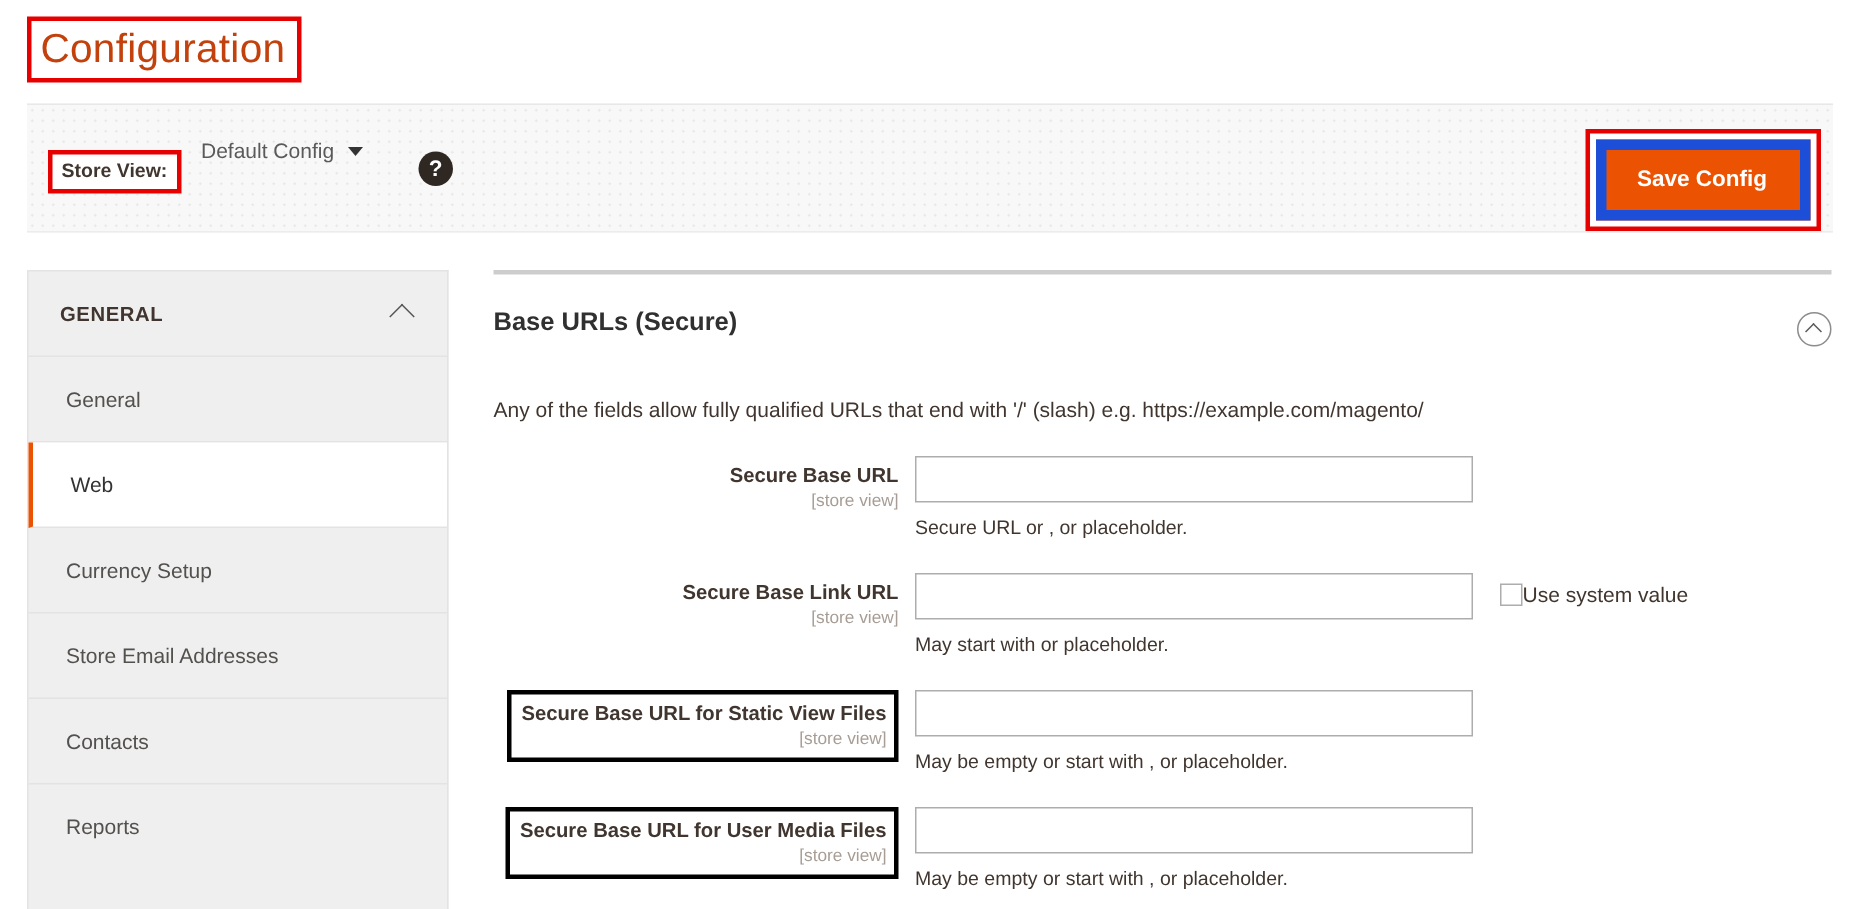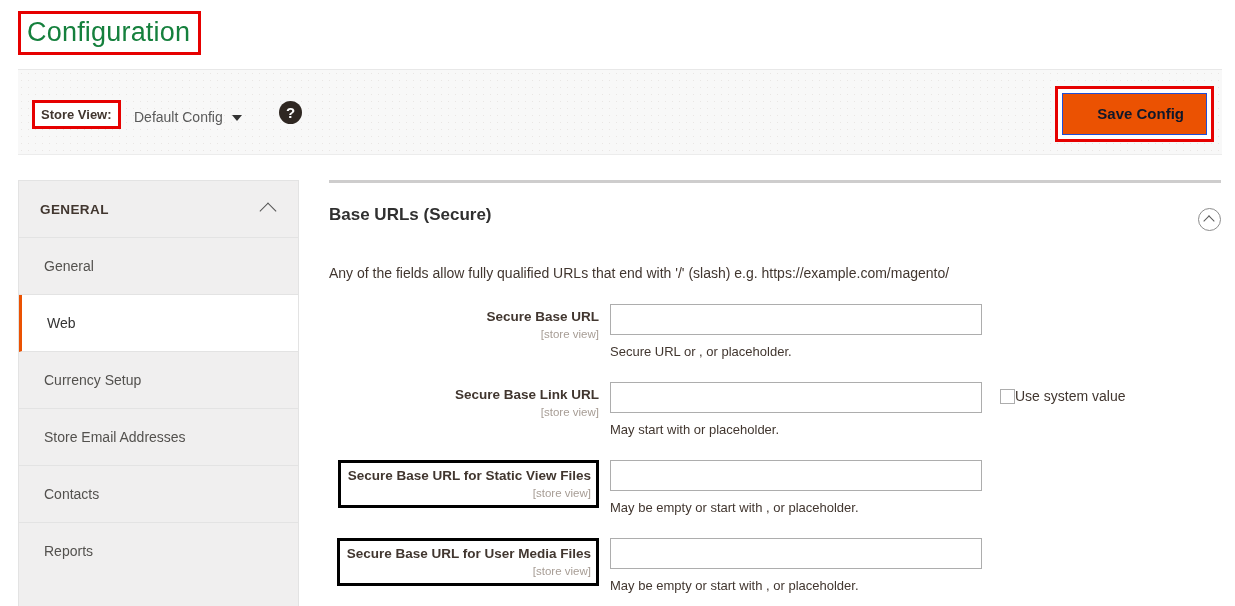--- a/index.html
+++ b/index.html
@@ -22,21 +22,21 @@
     left: 18px;
     top: 11px;
     padding: 2px 8px 4px 6px;
     border: 3px solid #e60000;
     background: #ffffff;
     box-sizing: border-box;
   }
   .page-title {
     font-size: 27px;
     font-weight: 400;
-    color: #15803d;
+    color: #c2410c;
     line-height: 32px;
     letter-spacing: 0.2px;
     white-space: nowrap;
   }
 
   
   .toolbar {
     position: absolute;
     left: 18px;
     top: 69px;
@@ -62,21 +62,21 @@
   .store-view-label {
     font-size: 13px;
     font-weight: bold;
     color: #41362f;
     white-space: nowrap;
     line-height: 16px;
   }
   .store-switcher {
     position: absolute;
     left: 116px;
-    top: 39px;
+    top: 22px;
     display: flex;
     align-items: center;
     gap: 9px;
     cursor: pointer;
     text-align: center;
   }
   .store-switcher-value {
     font-size: 14px;
     color: #5a5a5a;
     white-space: nowrap;
@@ -110,26 +110,26 @@
     right: 8px;
     top: 16px;
     border: 3px solid #e60000;
     background: #ffffff;
     padding: 4px;
     box-sizing: border-box;
   }
   .save-btn {
     display: block;
     background: #eb5202;
-    color: #0f172a;
-    border: 1px solid #1d4ed8;
+    color: #ffffff;
+    border: 7px solid #1d4ed8;
     font-size: 15px;
     font-weight: bold;
     font-family: "Liberation Sans", sans-serif;
-    padding: 11px 22px 12px 34px;
+    padding: 11px 22px 12px 20px;
     cursor: pointer;
     line-height: 17px;
     white-space: nowrap;
   }
 
   
   .sidebar {
     position: absolute;
     left: 18px;
     top: 180px;

